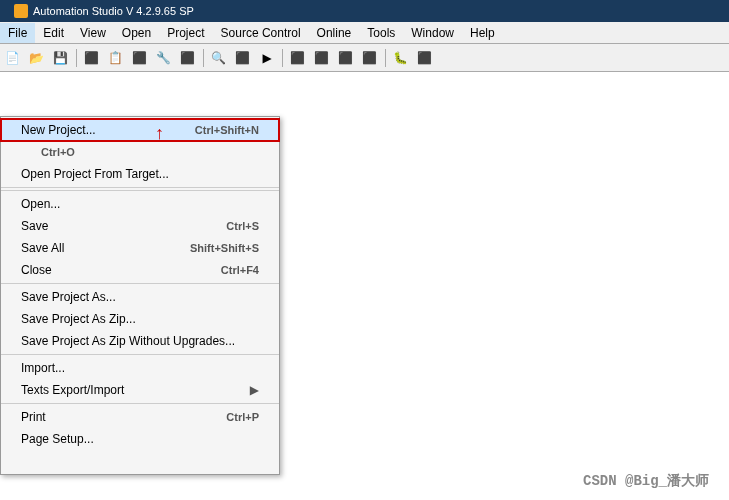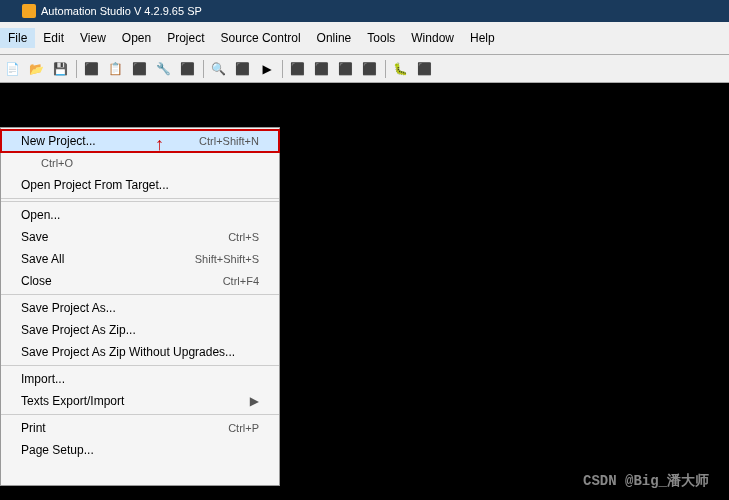--- a/index.html
+++ b/index.html
@@ -13,38 +13,38 @@
       position: relative;
     }
 
     
     .title-bar {
       background: #1a3a5c;
       color: white;
       height: 22px;
       display: flex;
       align-items: center;
-      padding: 0 22px;
+      padding: 0 14px;
       font-size: 11px;
     }
     .title-bar-icon {
       width: 14px;
       height: 14px;
       margin-right: 5px;
       background: #f5a623;
       border-radius: 2px;
       display: inline-block;
     }
 
     
     .menu-bar {
       background: #f0f0f0;
-      height: 33px;
-      display: flex;
-      align-items: center;
+      height: 22px;
+      display: flex;
+      align-items: flex-end;
       border-bottom: 1px solid #aaa;
       position: relative;
     }
     .menu-item {
       padding: 3px 8px;
       cursor: pointer;
       font-size: 12px;
       color: #000;
       white-space: nowrap;
     }
@@ -115,20 +115,21 @@
       background: #ccc;
       margin: 2px 0;
     }
     .dropdown-item-label {
       flex: 1;
     }
     .dropdown-item-shortcut {
       color: #555;
       font-size: 11px;
       margin-left: 20px;
+      font-weight: bold;
     }
     .dropdown-item-arrow {
       margin-left: 8px;
       color: #555;
     }
 
     
     .red-arrow {
       position: absolute;
       top: 51px;
@@ -149,22 +150,21 @@
       font-weight: bold;
       font-family: Liberation Mono, monospace;
     }
 
     .content-area {
       position: absolute;
       top: 72px;
       left: 0;
       right: 0;
       bottom: 0;
-      background: #000000;
-      margin-top: 11px;
+      background: #ffffff;
     }
   </style>
 </head>
 <body>
 
 <div class="title-bar">
   <span class="title-bar-icon"></span>
   <span>Automation Studio V 4.2.9.65 SP</span>
 </div>
 

